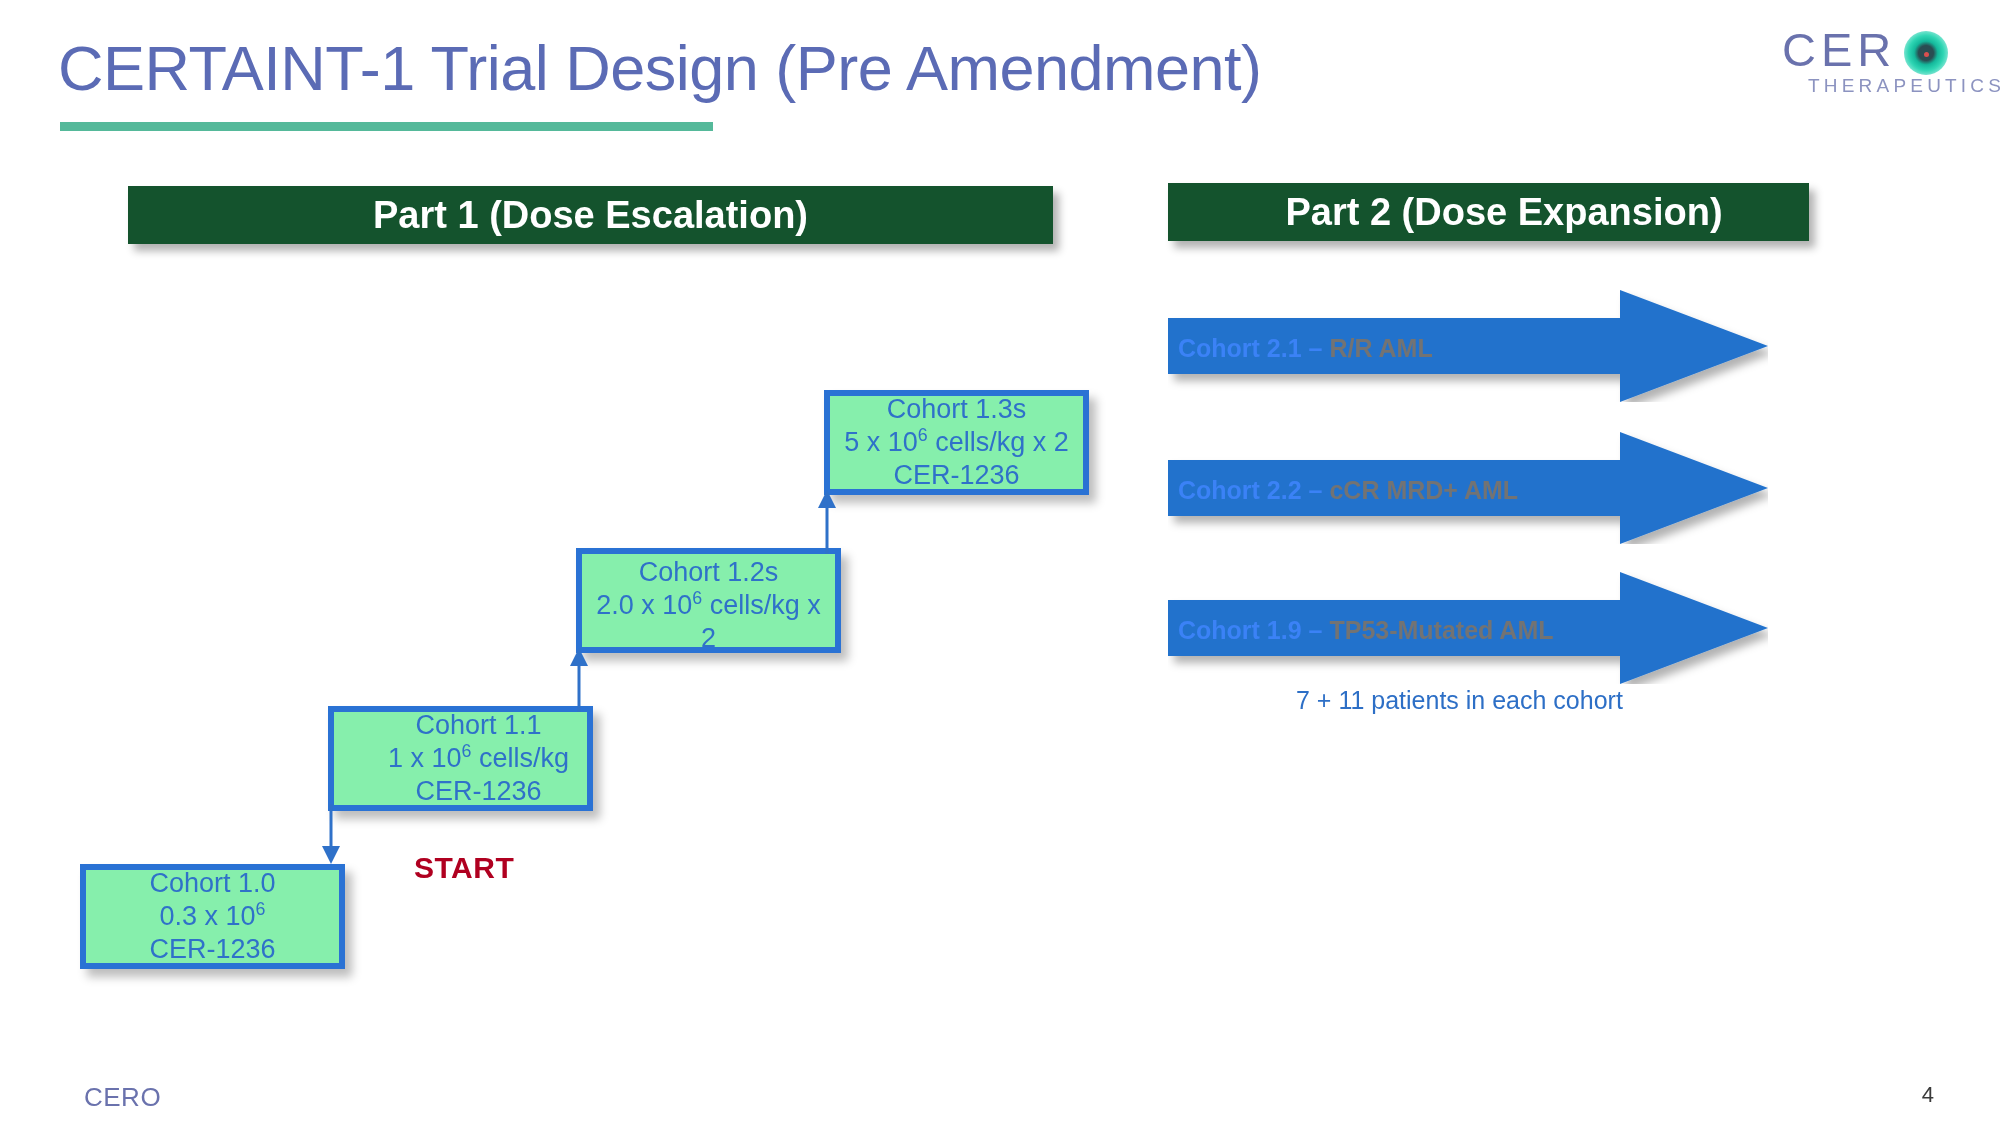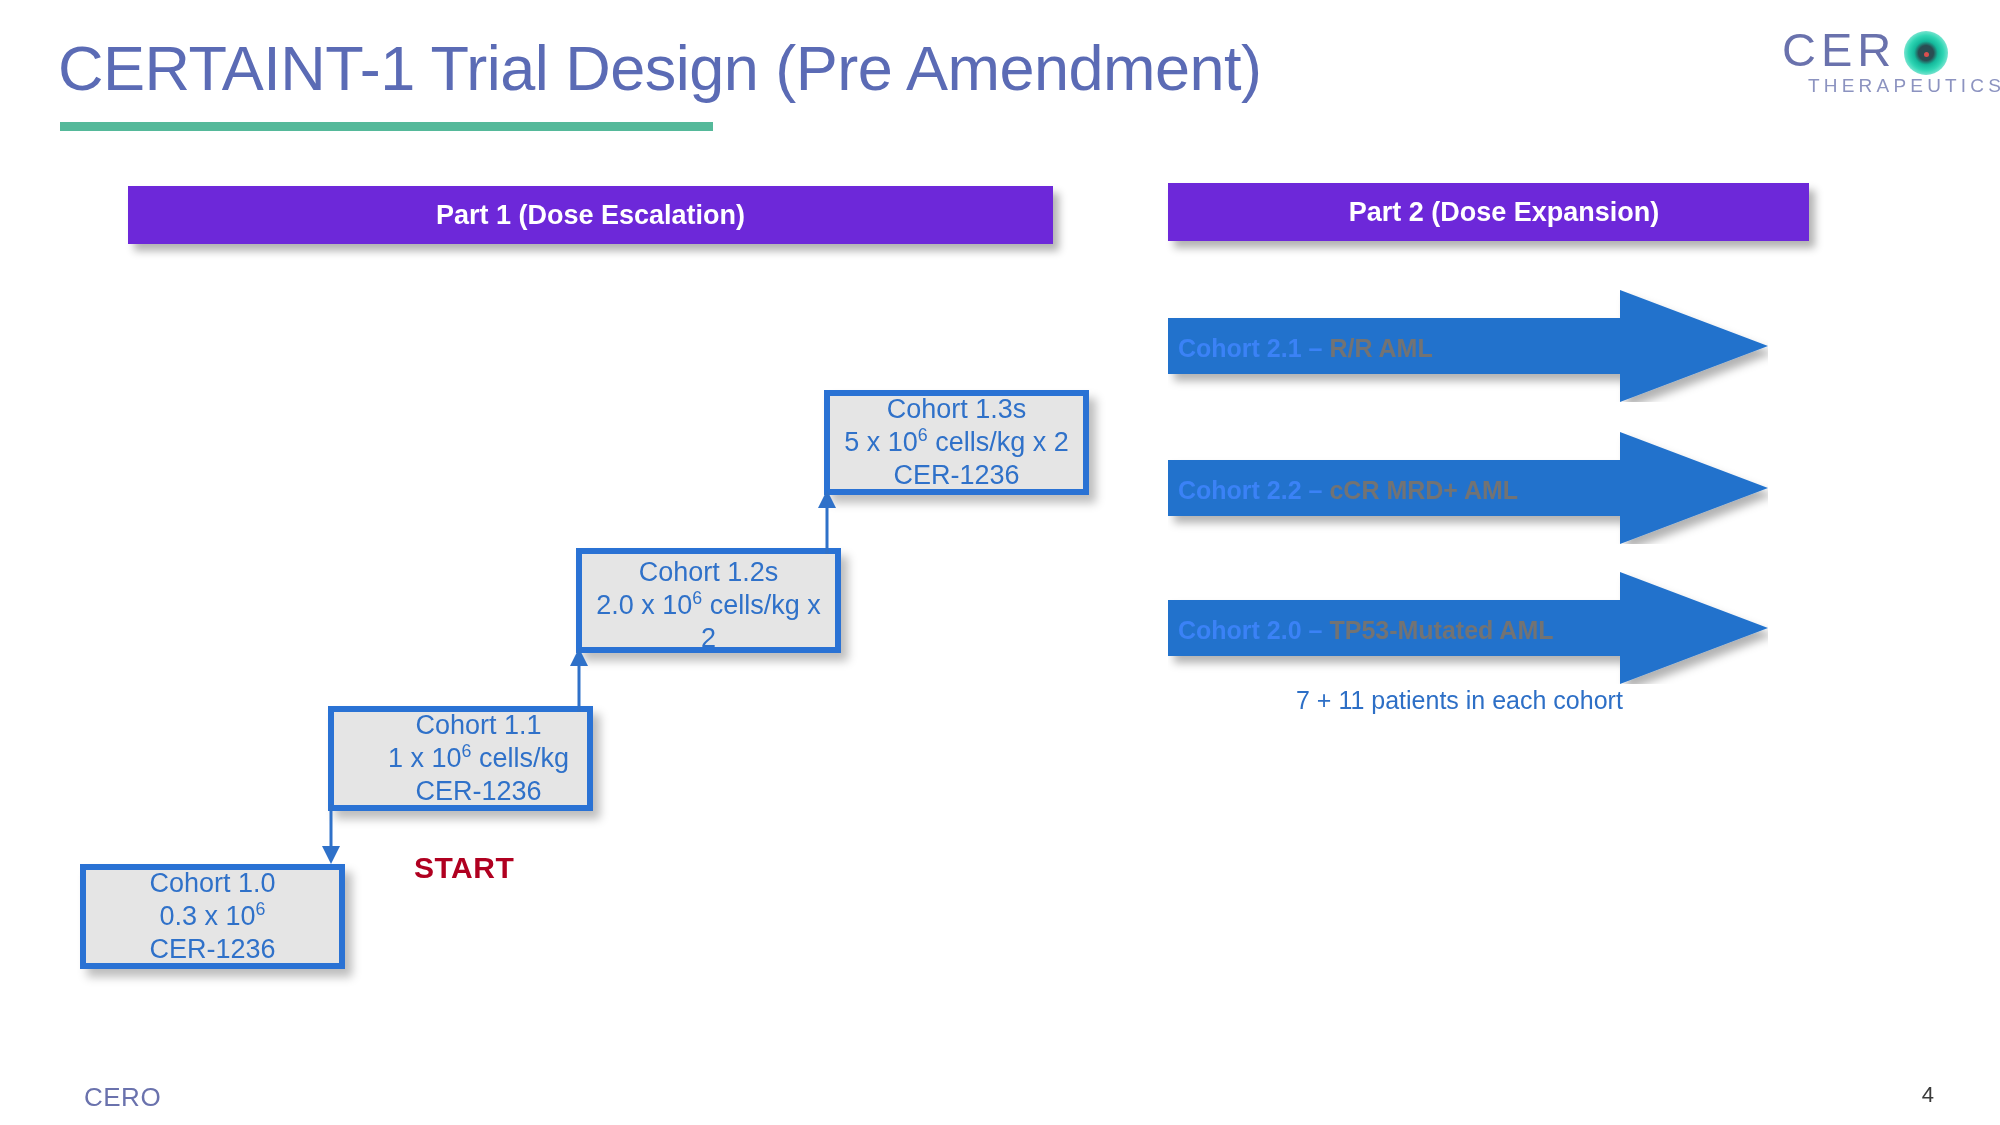--- a/index.html
+++ b/index.html
@@ -85,37 +85,37 @@
     top: 53px;
     font-size: 19px;
     letter-spacing: 4.2px;
     color: #8c93c0;
     font-weight: 300;
   }
 
   
   .section-bar {
     position: absolute;
-    background: #6d28d9;
+    background: #14532d;
     color: #ffffff;
-    font-size: 27px;
+    font-size: 38px;
     font-weight: bold;
     display: flex;
     align-items: center;
     justify-content: center;
     box-shadow: 6px 7px 8px rgba(0,0,0,0.30);
   }
   #bar-part1 { left: 128px; top: 186px; width: 925px; height: 58px; }
   #bar-part2 { left: 1168px; top: 183px; width: 610px; height: 58px; padding-left: 31px; }
 
   
   .cohort-box {
     position: absolute;
     box-sizing: border-box;
-    background: #e5e5e5;
+    background: #86efac;
     border: 6px solid #2a72d4;
     color: #2f71c9;
     font-size: 27px;
     line-height: 33px;
     text-align: center;
     display: flex;
     flex-direction: column;
     align-items: center;
     justify-content: center;
     padding: 4px 6px;
@@ -285,21 +285,21 @@
 
   <div class="expansion-arrow" id="exp-3">
     <svg width="600" height="112" viewBox="0 0 600 112">
       <defs>
         <filter id="sh3" x="-20%" y="-20%" width="150%" height="150%">
           <feDropShadow dx="6" dy="7" stdDeviation="4" flood-color="#000000" flood-opacity="0.30"></feDropShadow>
         </filter>
       </defs>
       <polygon filter="url(#sh3)" points="0,28 452,28 452,0 600,56 452,112 452,84 0,84" fill="#2272cc"></polygon>
     </svg>
-    <div class="arrow-text"><span class="strong">Cohort 2.0 –</span><span class="light"> TP53-Mutated AML</span></div>
+    <div class="arrow-text"><span class="strong">Cohort 1.9 –</span><span class="light"> TP53-Mutated AML</span></div>
   </div>
 
   <div id="patients-note">7 + 11 patients in each cohort</div>
 
   <div id="footer-brand">CERO</div>
   <div id="page-number">4</div>
 
 </div>
 
 </body></html>

